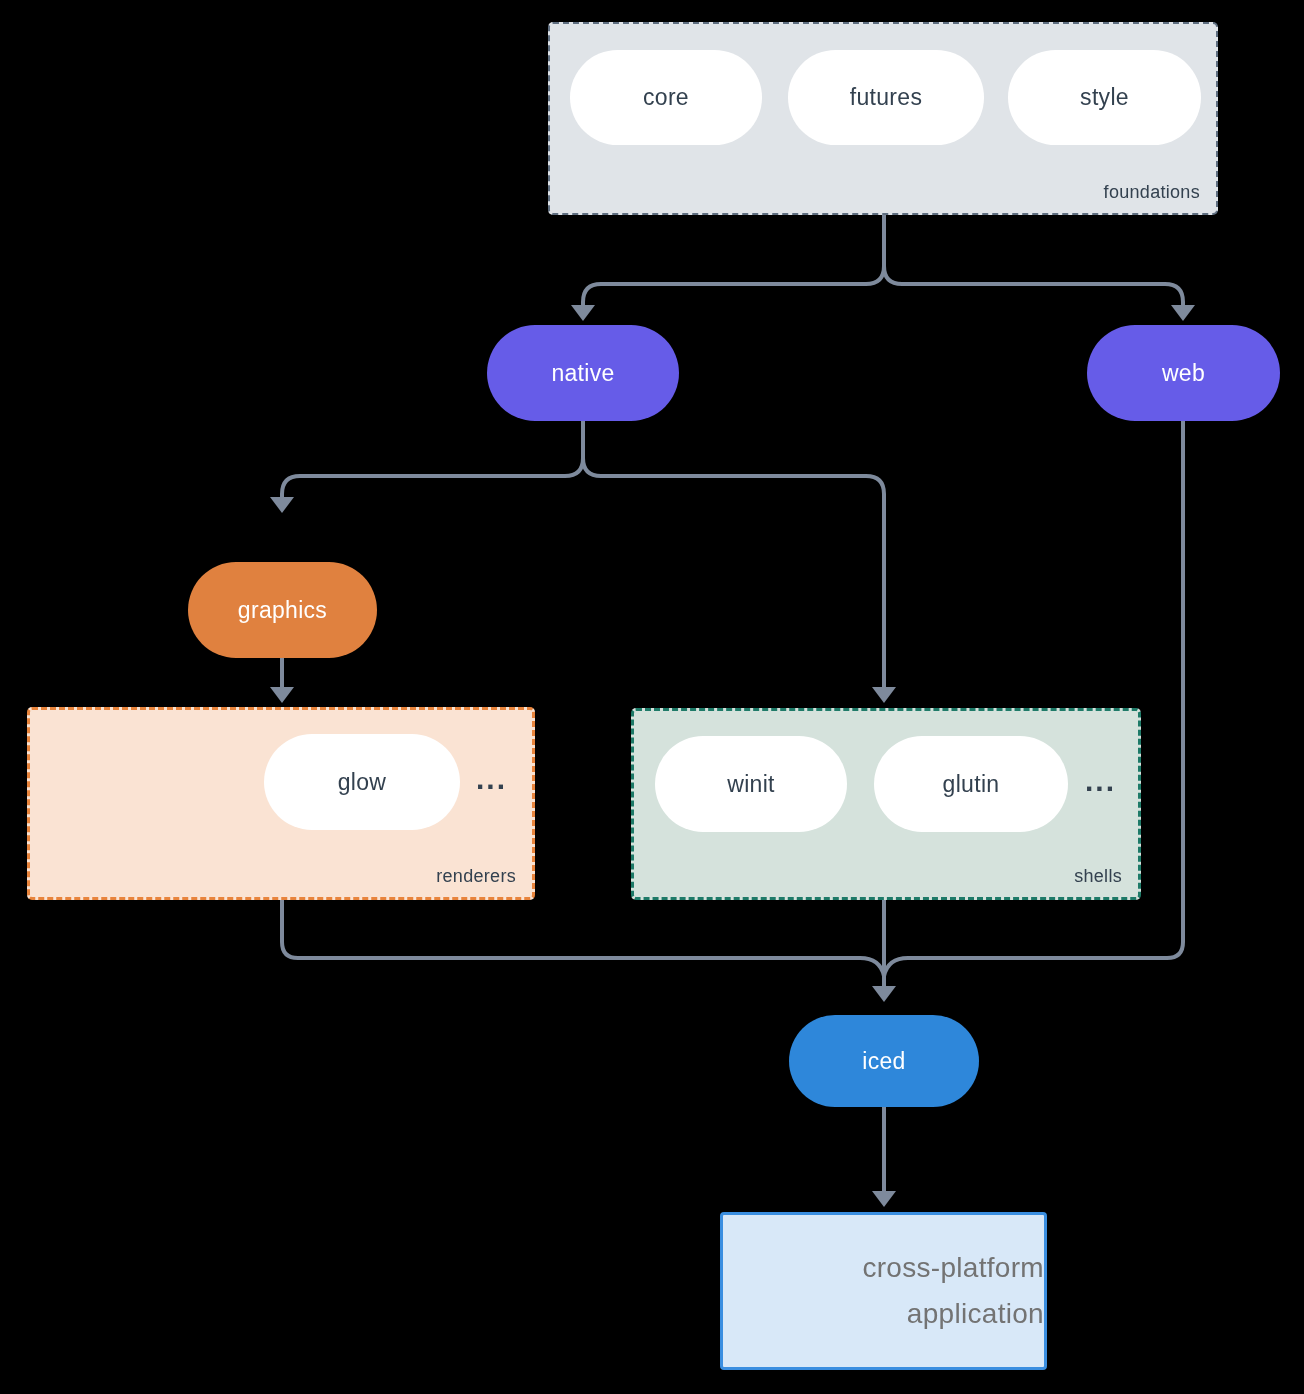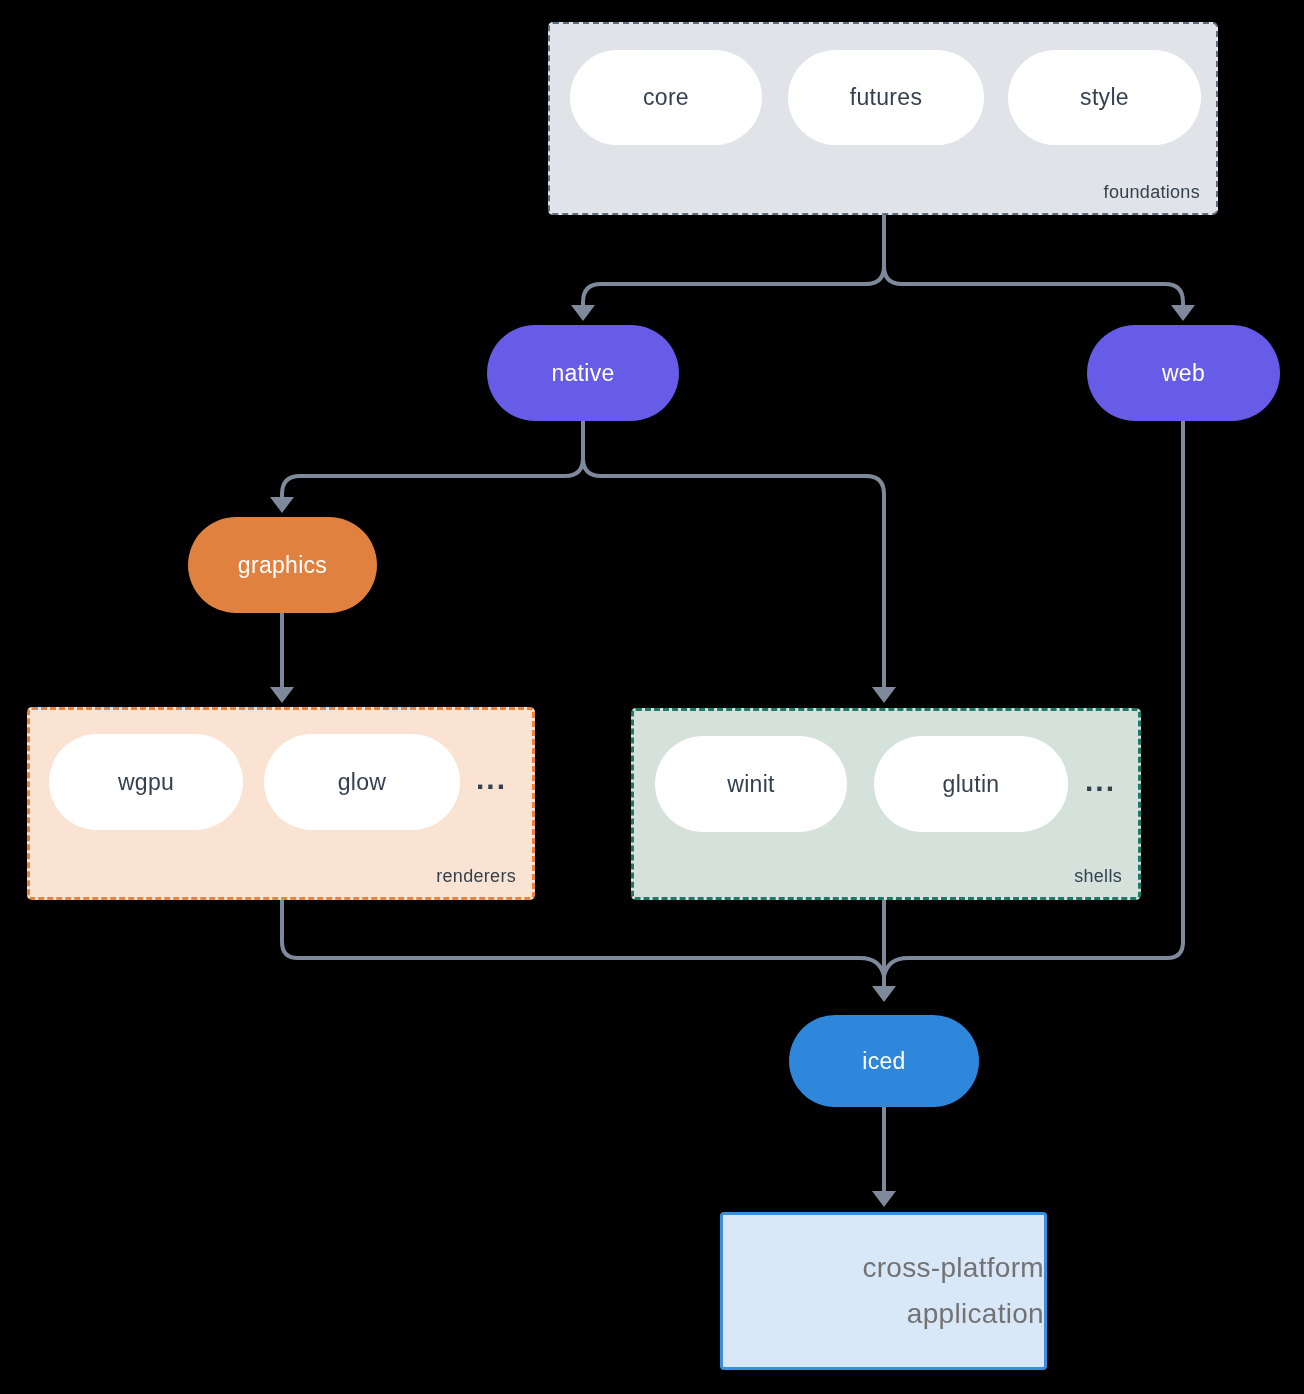--- a/index.html
+++ b/index.html
@@ -19,21 +19,21 @@
     position:absolute;right:16px;bottom:10px;
     font-size:18px;color:#33414f;letter-spacing:0.3px;text-align:center;
   }
   .pill{
     position:absolute;border-radius:48px;
     display:flex;align-items:center;justify-content:center;
     font-size:23px;letter-spacing:0.3px;
   }
   .pill-white{background:#ffffff;color:#33414f;}
   .pill-purple{background:#665ce8;color:#ffffff;}
-  .pill-orange{background:#e0813f;color:#ffffff;}
+  .pill-orange{background:#e0813f;color:#ffffff;margin-top:45px;}
   .pill-blue{background:#2e87da;color:#ffffff;}
   .dots{
     position:absolute;color:#33414f;font-size:30px;font-weight:bold;letter-spacing:2px;
   }
   .app-box{
     position:absolute;left:720px;top:1212px;width:327px;height:158px;
     background:#d8e8f8;border:3px solid #3a8ee0;border-radius:4px;
     box-sizing:border-box;
     display:flex;flex-direction:column;align-items:flex-end;justify-content:center;
     color:#737373;font-size:28px;line-height:46px;letter-spacing:0.3px;
@@ -87,23 +87,20 @@
     <span>web</span>
   </div>
 
   <div class="pill pill-orange" style="left:188px;top:517px;width:189px;height:96px;">
     <span>graphics</span>
   </div>
 
   <div class="group-box gb-renderers">
     <span class="group-label">renderers</span>
   </div>
-  <div class="pill pill-white" style="left:49px;top:734px;width:194px;height:96px;">
-    <span>wgpu</span>
-  </div>
   <div class="pill pill-white" style="left:264px;top:734px;width:196px;height:96px;">
     <span>glow</span>
   </div>
   <span class="dots" style="left:476px;top:762px;">...</span>
 
   <div class="group-box gb-shells">
     <span class="group-label">shells</span>
   </div>
   <div class="pill pill-white" style="left:655px;top:736px;width:192px;height:96px;">
     <span>winit</span>

